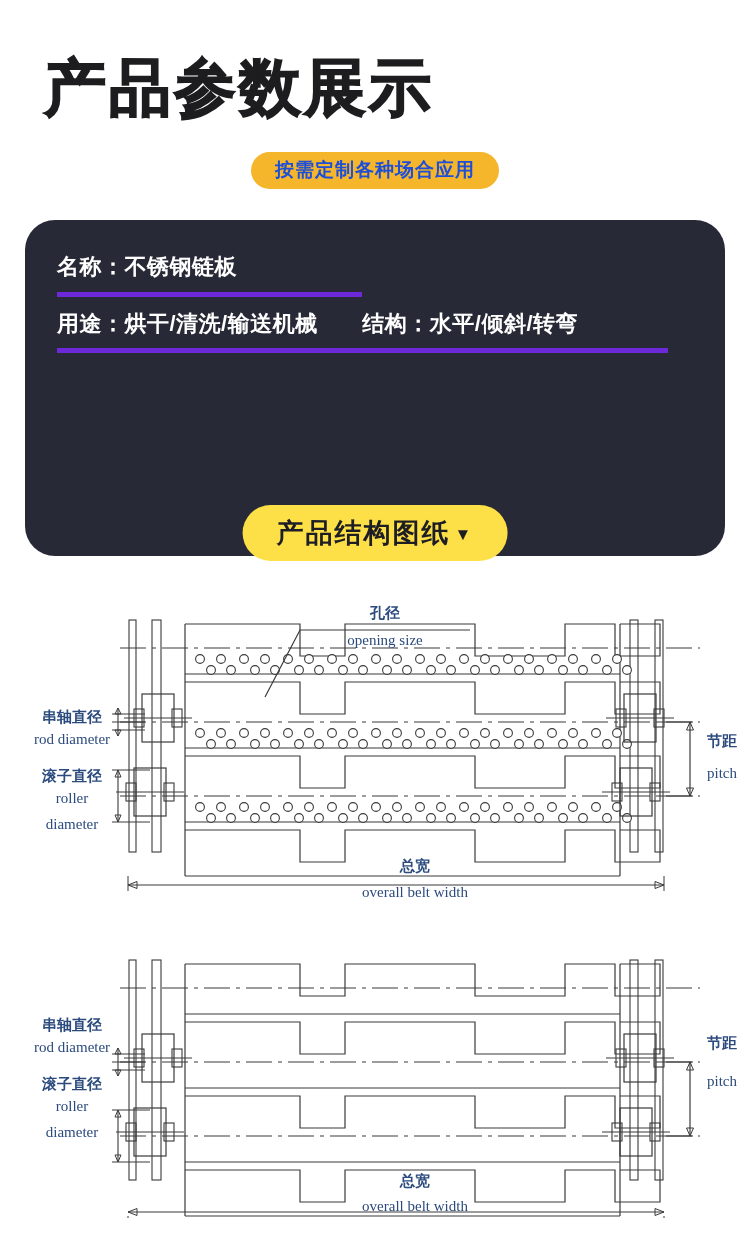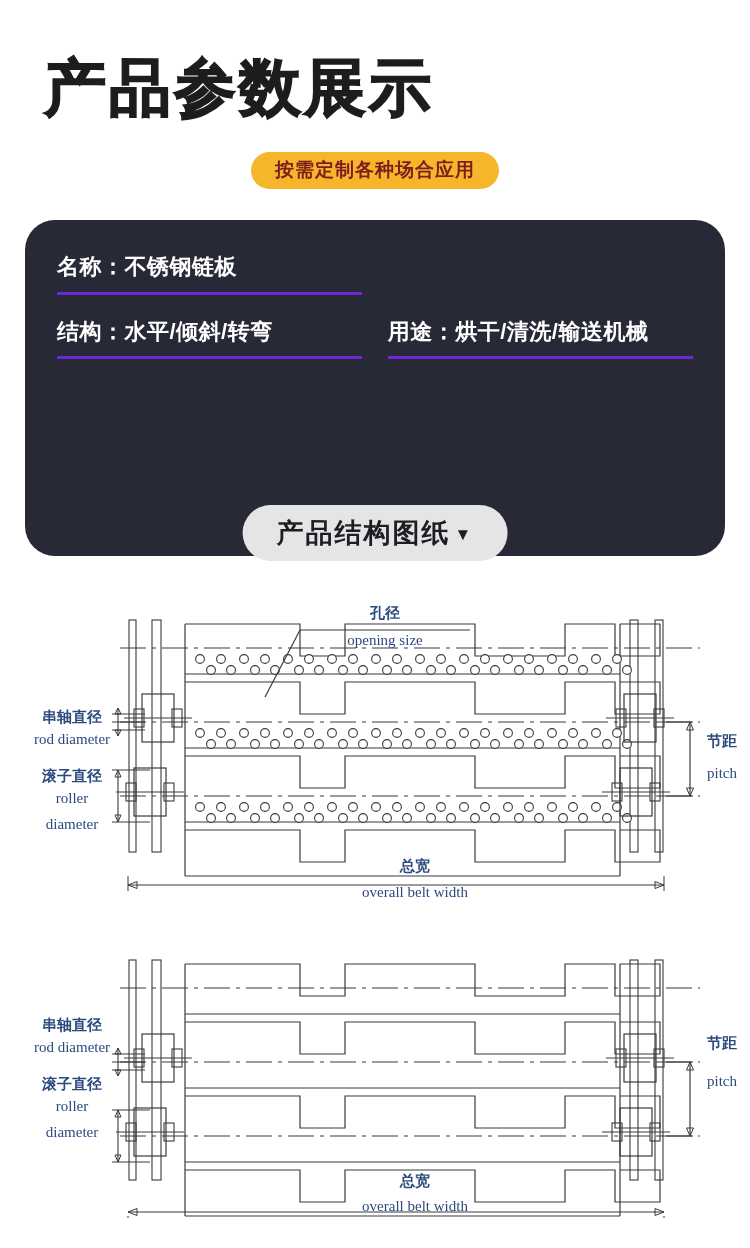--- a/index.html
+++ b/index.html
@@ -25,21 +25,21 @@
     padding-left:44px;
     -webkit-text-stroke:1.5px #1d1d1f;
   }
   .hero-pill{
     position:absolute;left:50%;top:152px;transform:translateX(-50%);
     background:#F5B62C;
     border-radius:20px;
     padding:6px 24px 7px 24px;
     font-size:19px;
     font-weight:bold;
-    color:#7f1d1d;
+    color:#1d4ed8;
     letter-spacing:1px;
     line-height:1.25;
     white-space:nowrap;
   }
 
   
   .spec-card{
     position:absolute;left:25px;top:220px;
     width:700px;height:336px;
     background:#282937;
@@ -49,40 +49,40 @@
   .spec-rows{
     position:absolute;left:32px;top:32px;right:32px;
   }
   .spec-row{
     display:flex;
     width:100%;
   }
   .spec-cell{
     box-sizing:border-box;
     padding:0 0 10px 0;
-    border-bottom:3px solid #6d28d9;
-    margin-bottom:22px;
+    border-bottom:5px solid #6d28d9;
+    margin-bottom:12px;
   }
   .spec-cell.left{width:48%;margin-right:4%;}
   .spec-cell.right{width:48%;}
   .spec-cell.full{width:100%;}
   .spec-text{
     color:#ffffff;
     font-size:22px;
     font-weight:bold;
     letter-spacing:0.5px;
     white-space:nowrap;
     line-height:1.35;
   }
   .spec-text.big{font-size:23px;}
 
   
   .cta-pill{
     position:absolute;left:50%;top:505px;transform:translateX(-50%);
-    background:#e5e5e5;
+    background:#fde047;
     border-radius:30px;
     height:56px;
     display:flex;align-items:center;justify-content:center;
     padding:0 34px;
     z-index:5;
   }
   .cta-label{
     font-size:27px;font-weight:bold;color:#1d1d24;letter-spacing:2px;
     display:flex;align-items:center;gap:4px;white-space:nowrap;
   }
@@ -111,25 +111,25 @@
     <div class="spec-rows">
 
       <div class="spec-row">
         <div class="spec-cell left">
           <div class="spec-text">名称：不锈钢链板</div>
         </div>
       </div>
 
 
       <div class="spec-row">
+        <div class="spec-cell right">
+          <div class="spec-text">用途：烘干/清洗/输送机械</div>
+        </div>
         <div class="spec-cell left">
           <div class="spec-text">结构：水平/倾斜/转弯</div>
-        </div>
-        <div class="spec-cell right">
-          <div class="spec-text">用途：烘干/清洗/输送机械</div>
         </div>
       </div>
 
     </div>
   </div>
 
   <div class="cta-pill">
     <div class="cta-label">
       <span>产品结构图纸</span>
       <span class="cta-caret">▼</span>

